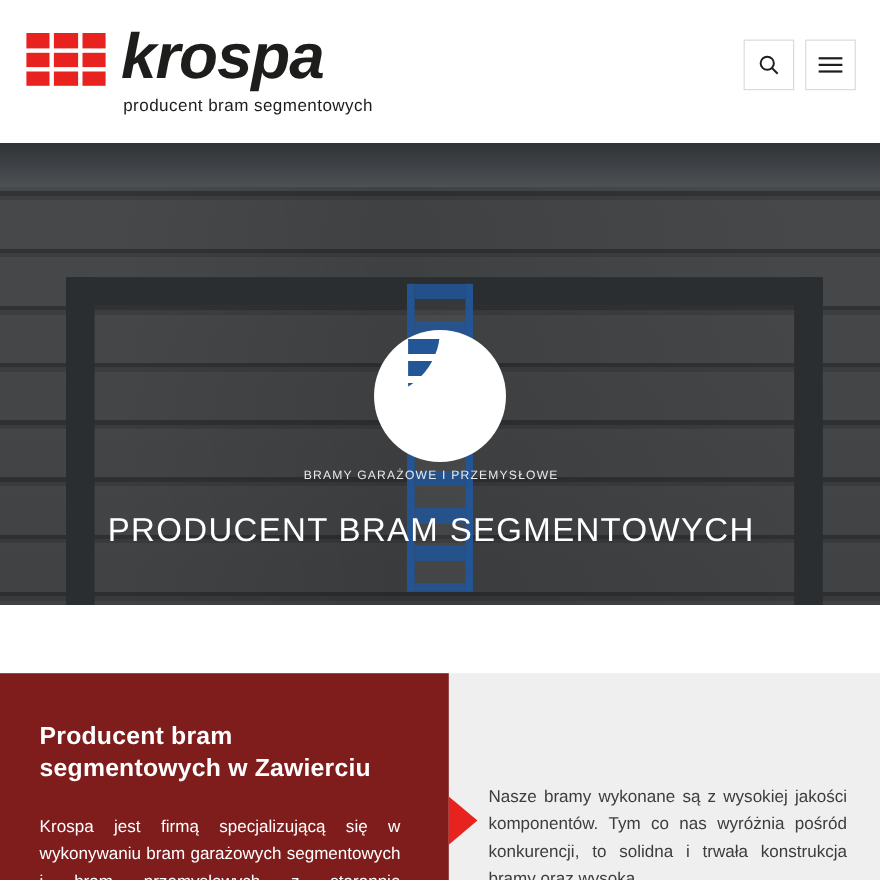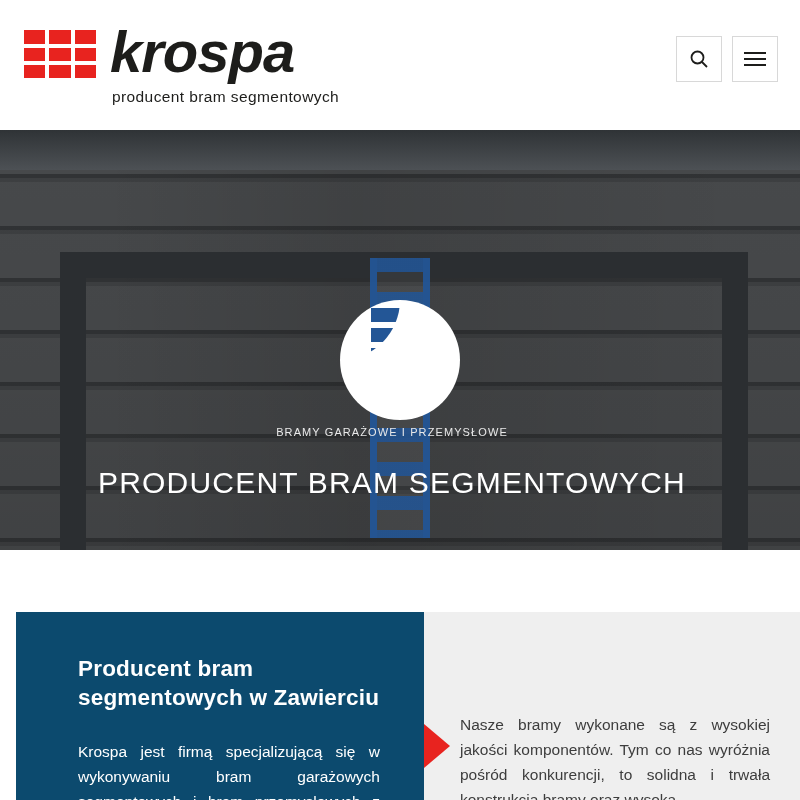--- a/index.html
+++ b/index.html
@@ -151,24 +151,23 @@
 
   
   .cols {
     position: relative;
     height: 188px;
     display: flex;
   }
   .col-red {
     position: relative;
     width: 408px;
-    background: #0c4a6e;
+    background: #7f1d1d;
     color: #fff;
-    padding: 42px 44px 0 62px;
-    margin-left: 16px;
+    padding: 42px 44px 0 36px;
   }
   .col-red::after {
     content: "";
     position: absolute;
     right: -26px; top: 112px;
     border-top: 22px solid transparent;
     border-bottom: 22px solid transparent;
     border-left: 26px solid #e8231f;
   }
   .col-red h2 {

